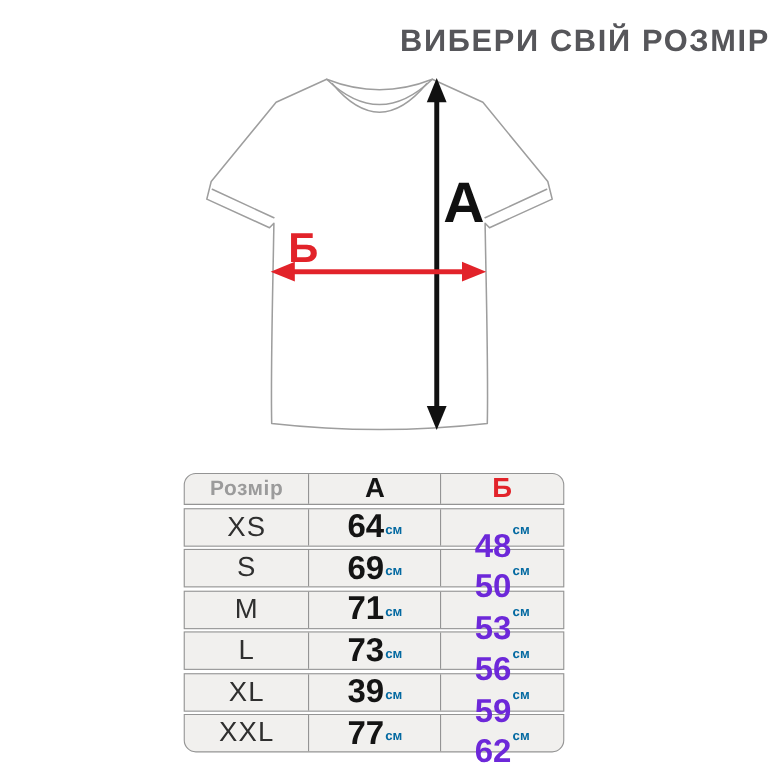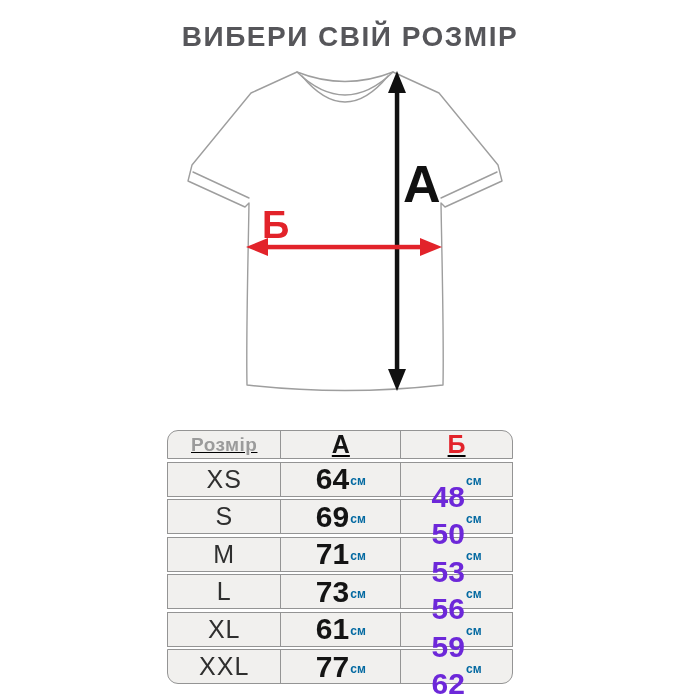--- a/index.html
+++ b/index.html
@@ -1,32 +1,32 @@
 <!DOCTYPE html>
 <html><head>
 <meta charset="utf-8">
 <style>
   html,body{margin:0;padding:0;background:#ffffff;}
   .page{
     position:relative;width:700px;height:700px;background:#ffffff;overflow:hidden;
     font-family:"Liberation Sans","DejaVu Sans",sans-serif;
   }
   .title{
-    position:absolute;top:22px;left:0;width:700px;text-align:center;
+    position:absolute;top:22px;left:0;width:700px;text-align:right;
     font-size:28px;font-weight:800;letter-spacing:1.5px;color:#56565a;line-height:1.1;
   }
   .diagram{position:absolute;left:150px;top:55px;width:400px;height:360px;}
   .diagram svg{display:block;width:400px;height:360px;}
 
   .size-table{position:absolute;left:167px;top:430px;width:346px;}
   .trow{
     display:flex;box-sizing:border-box;height:35px;margin-bottom:2.5px;
     background:#f1f0ee;border:1.5px solid #949494;
   }
-  .trow.thead{height:29px;border-radius:11px 11px 0 0;text-decoration:underline;}
+  .trow.thead{height:29px;border-radius:11px 11px 0 0;}
   .trow.last{border-radius:0 0 11px 11px;margin-bottom:0;}
   .cell{
     box-sizing:border-box;display:flex;align-items:center;justify-content:center;
     height:100%;
   }
   .c-size{width:32.7%;}
   .c-a{width:34.8%;}
   .c-b{width:32.5%;}
   .cell + .cell{border-left:1.5px solid #949494;}
   .head-size{font-size:19px;font-weight:700;color:#9b9b9b;letter-spacing:0.5px;}
@@ -160,21 +160,21 @@
             <span class="num red">56</span>
             <span class="unit">см</span>
           </span>
         </div>
     </div>
 
     <div class="trow">
       <div class="cell c-size size-label">XL</div>
       <div class="cell c-a">
           <span class="val">
-            <span class="num">61</span>
+            <span class="num">39</span>
             <span class="unit">см</span>
           </span>
         </div>
       <div class="cell c-b">
           <span class="val">
             <span class="num red">59</span>
             <span class="unit">см</span>
           </span>
         </div>
     </div>

